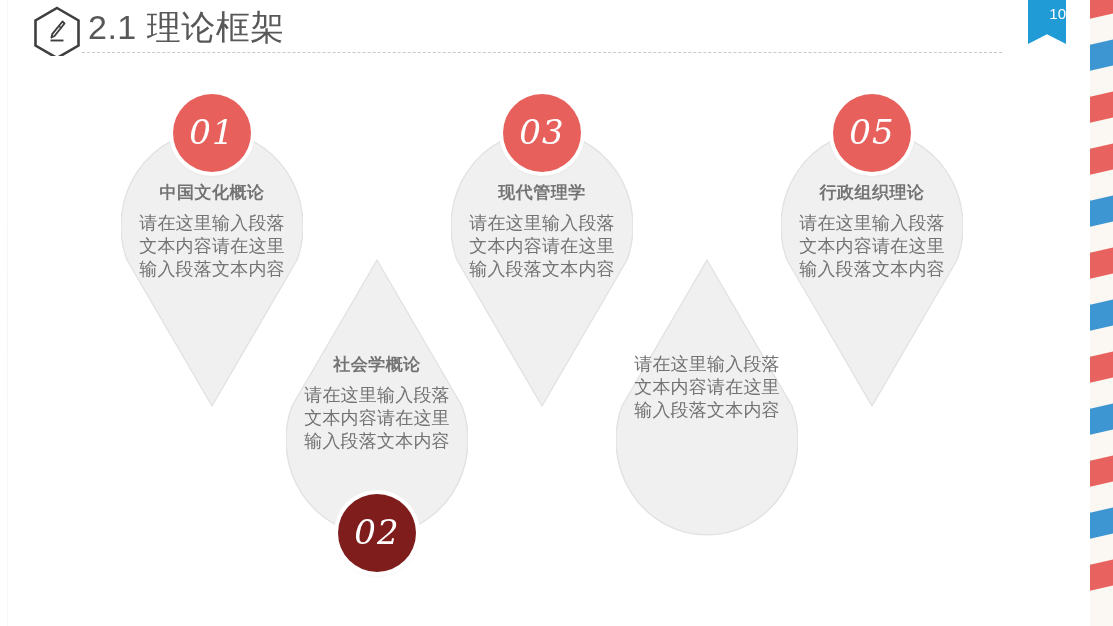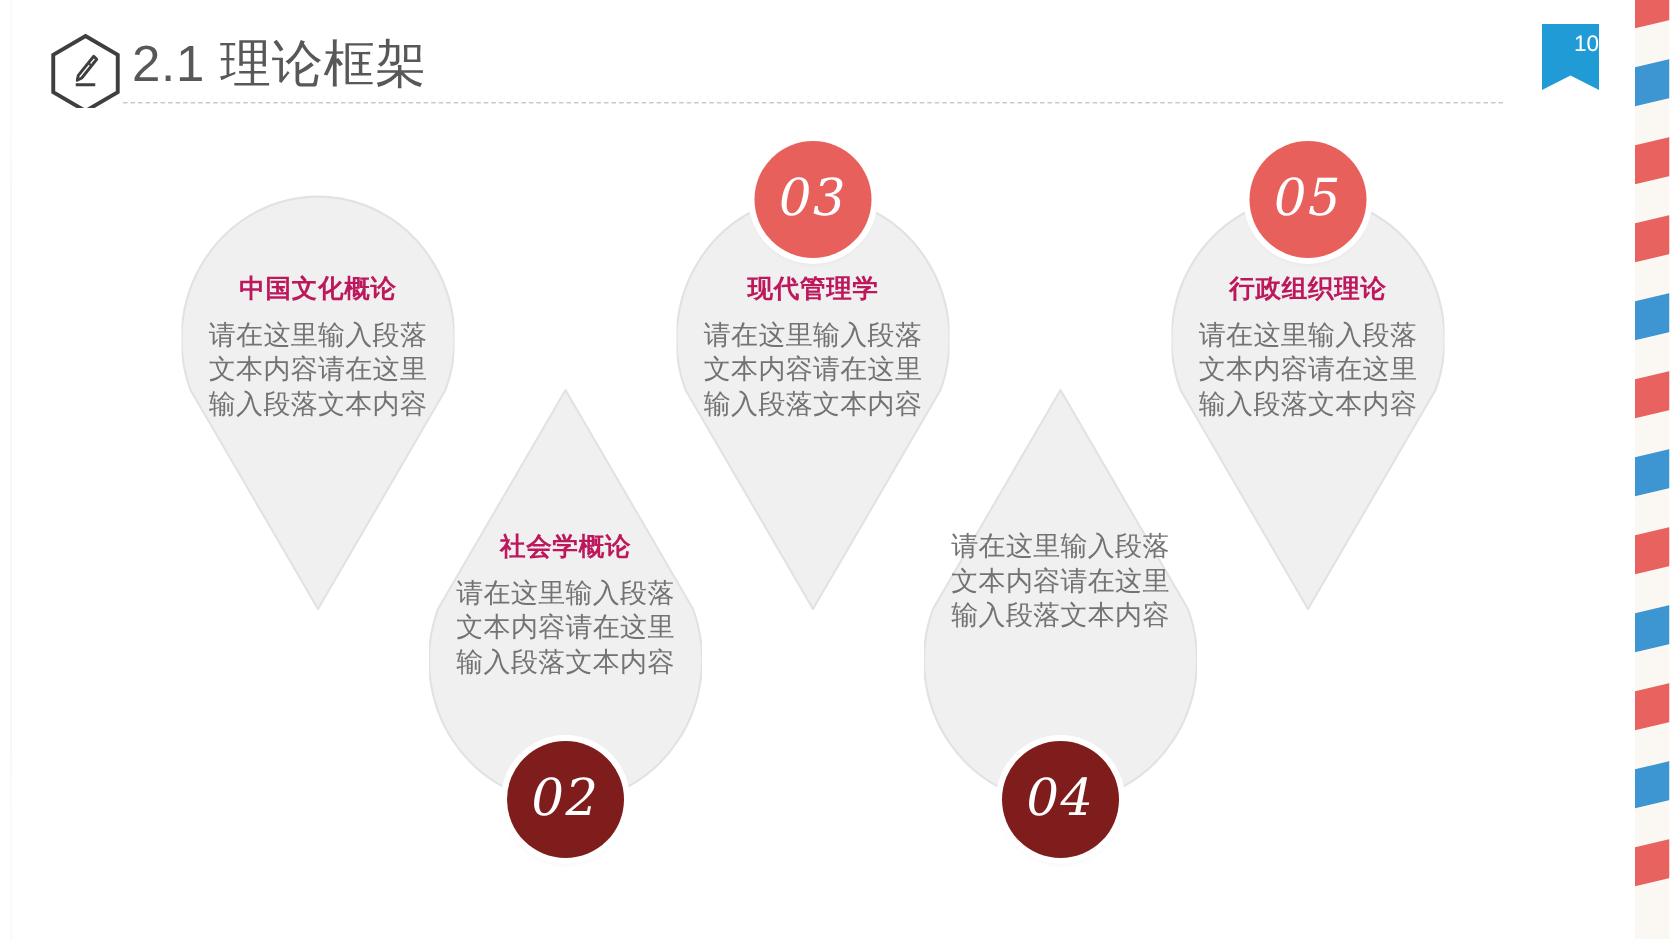--- a/index.html
+++ b/index.html
@@ -29,21 +29,21 @@
     width: 1px;
     height: 626px;
     background: linear-gradient(to bottom, #f4f8f8, #eef5f5, #f4f8f8);
     opacity: .85;
   }
 
   
   .header {
     position: absolute;
     left: 0;
-    top: 16px;
+    top: 0;
     width: 967px;
     height: 58px;
   }
   .hex-icon {
     position: absolute;
     left: 31px;
     top: 6px;
     width: 52px;
     height: 50px;
   }
@@ -151,21 +151,21 @@
   .drop-text {
     position: absolute;
     left: 12px;
     width: 158px;
     text-align: center;
   }
   .drop-title {
     font-size: 17px;
     line-height: 24px;
     font-weight: bold;
-    color: #be185d;
+    color: #737373;
     letter-spacing: .5px;
     margin-bottom: 7px;
     white-space: nowrap;
   }
   .drop-body {
     font-size: 18px;
     line-height: 23px;
     color: #737373;
     letter-spacing: .2px;
     text-align: center;
@@ -227,20 +227,23 @@
       <div class="stripe blue" style="top: 510px;"></div>
       <div class="stripe red" style="top: 562px;"></div>
     </div>
 
   <div class="drop down" id="drop-1">
     <div class="drop-shape">
       <svg width="182" height="310" viewBox="0 0 182 310">
         <path d="M91 308 L6 162 A91 95 0 1 1 176 162 Z" fill="#f0f0f0" stroke="#e2e2e2" stroke-width="1.4" stroke-linejoin="round"></path>
       </svg>
     </div>
+    <div class="badge red">
+      <span class="badge-num">01</span>
+    </div>
     <div class="drop-text">
       <div class="drop-title">中国文化概论</div>
       <div class="drop-body">请在这里输入段落文本内容请在这里输入段落文本内容</div>
     </div>
   </div>
 
   <div class="drop up" id="drop-2">
     <div class="drop-shape">
       <svg width="182" height="310" viewBox="0 0 182 310">
         <path d="M91 2 L176 148 A91 95 0 1 1 6 148 Z" fill="#f0f0f0" stroke="#e2e2e2" stroke-width="1.4" stroke-linejoin="round"></path>
@@ -269,23 +272,20 @@
       <div class="drop-body">请在这里输入段落文本内容请在这里输入段落文本内容</div>
     </div>
   </div>
 
   <div class="drop up" id="drop-4">
     <div class="drop-shape">
       <svg width="182" height="310" viewBox="0 0 182 310">
         <path d="M91 2 L176 148 A91 95 0 1 1 6 148 Z" fill="#f0f0f0" stroke="#e2e2e2" stroke-width="1.4" stroke-linejoin="round"></path>
       </svg>
     </div>
-    <div class="badge blue">
-      <span class="badge-num">04</span>
-    </div>
     <div class="drop-text">
       <div class="drop-body">请在这里输入段落文本内容请在这里输入段落文本内容</div>
     </div>
   </div>
 
   <div class="drop down" id="drop-5">
     <div class="drop-shape">
       <svg width="182" height="310" viewBox="0 0 182 310">
         <path d="M91 308 L6 162 A91 95 0 1 1 176 162 Z" fill="#f0f0f0" stroke="#e2e2e2" stroke-width="1.4" stroke-linejoin="round"></path>
       </svg>

